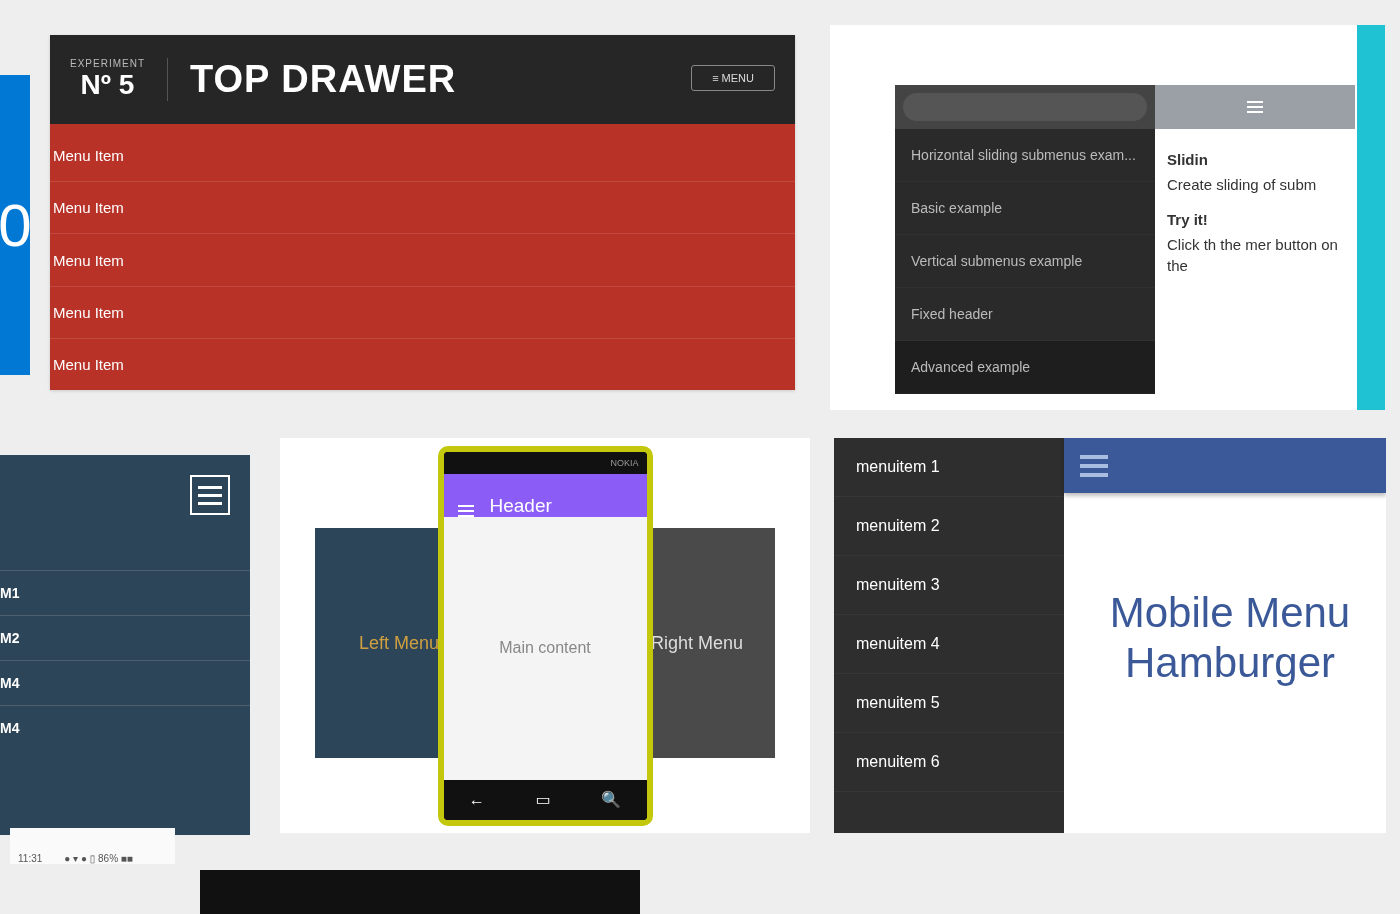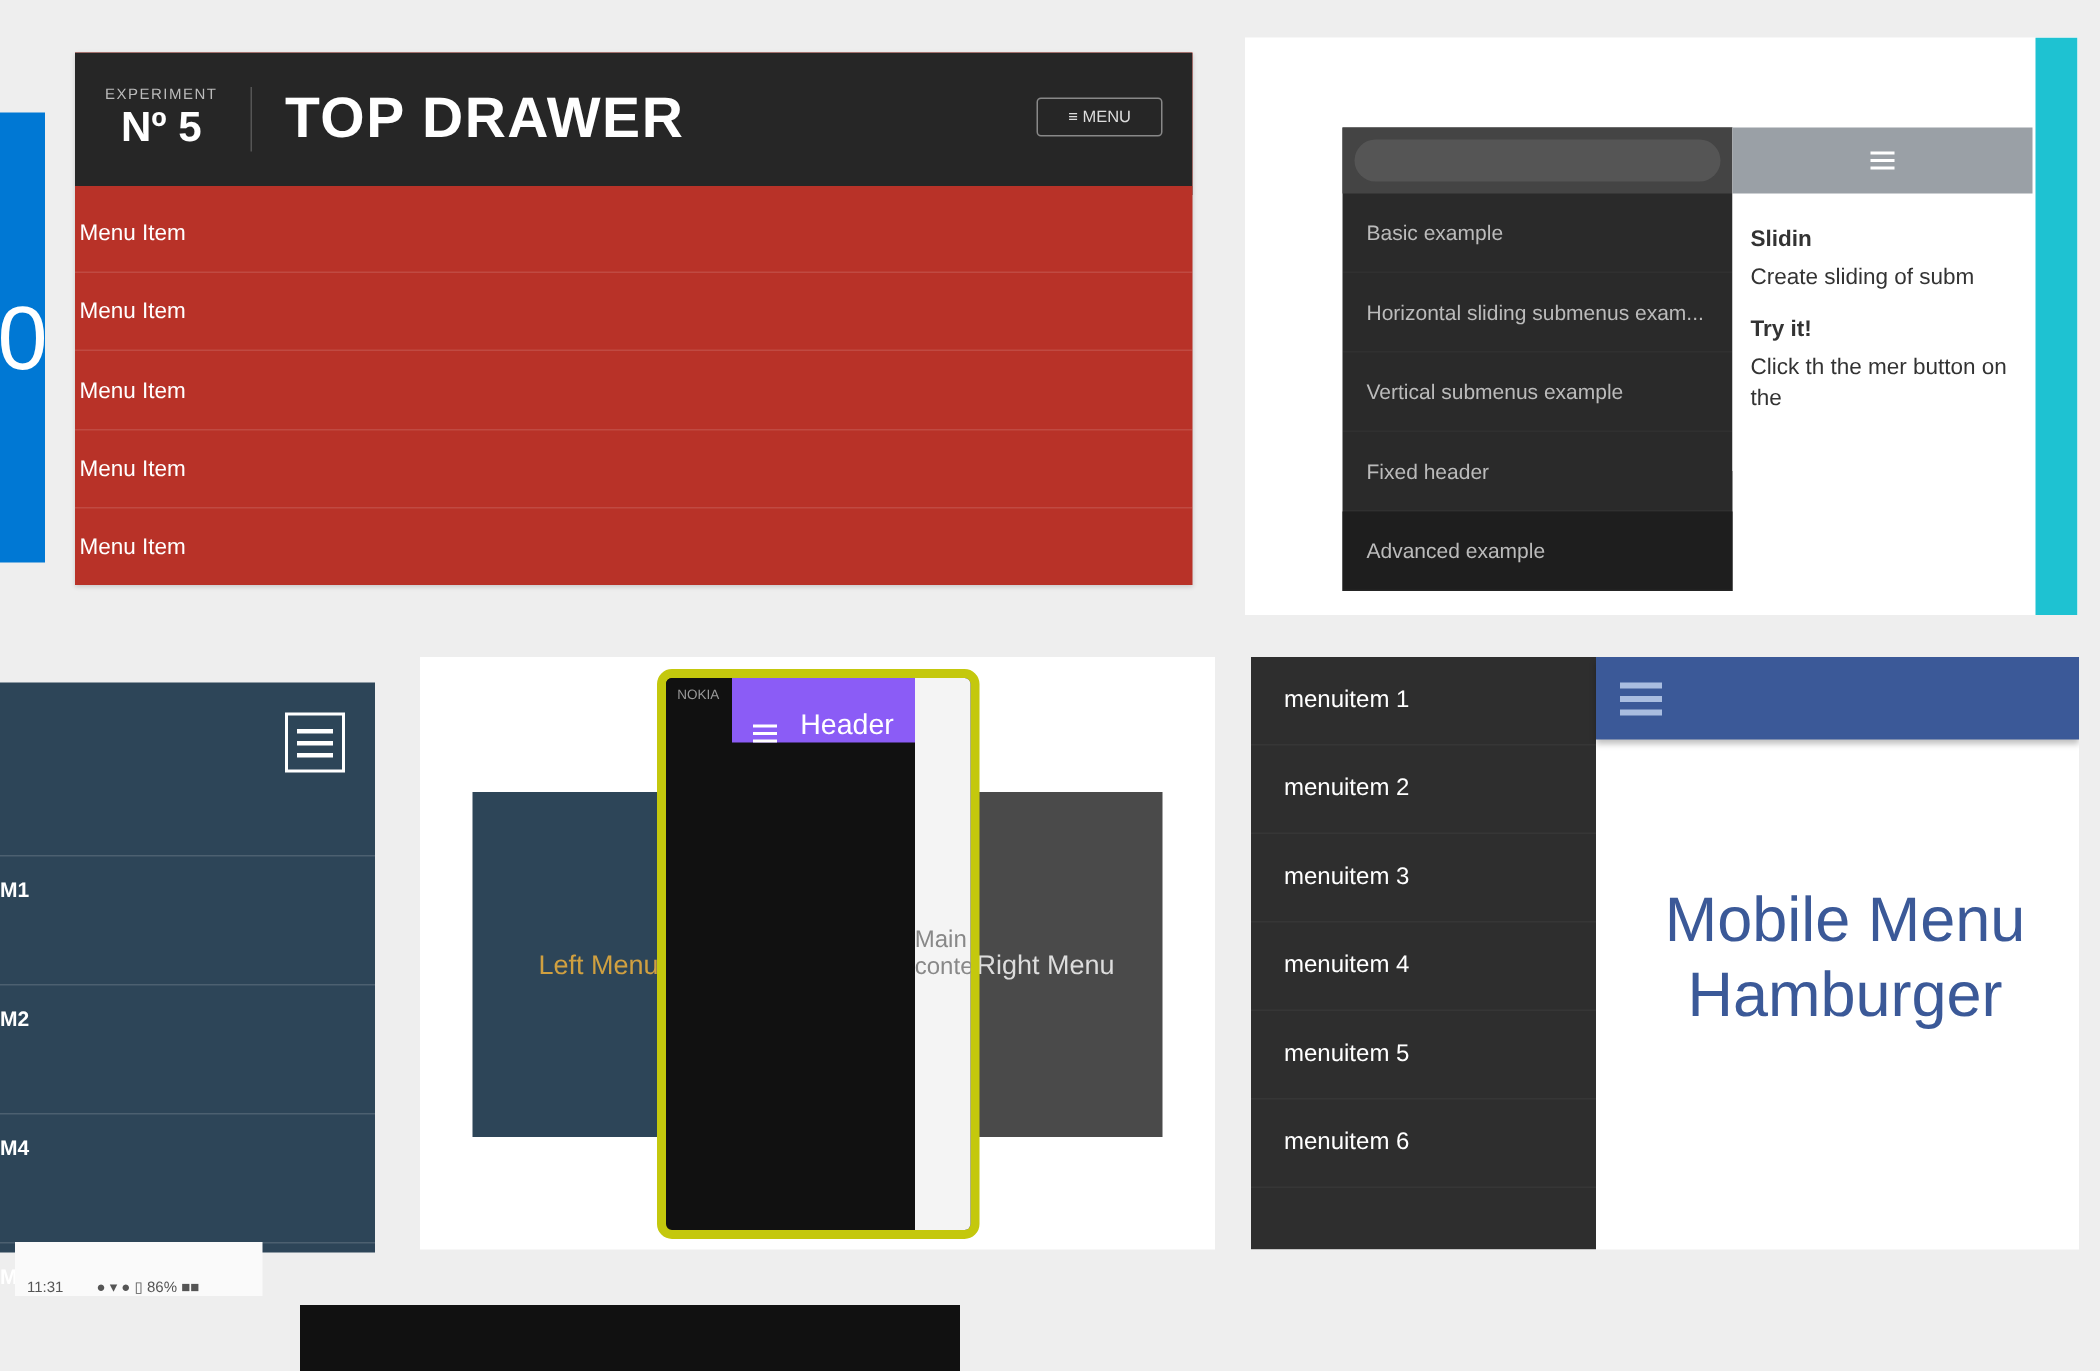--- a/index.html
+++ b/index.html
@@ -138,21 +138,20 @@
     justify-content: center; align-items: center;
     gap: 5px; cursor: pointer;
   }
   .card3-burger span { width: 24px; height: 3px; background: #fff; }
   .card3-items { margin-top: 95px; }
   .card3-item {
     padding: 14px 17px 14px 0;
     border-top: 1px solid rgba(255,255,255,0.15);
     font-size: 14px; font-weight: bold;
     cursor: pointer;
-    margin-top: 41px;
   }
 
   
   .card4 {
     position: absolute;
     left: 280px; top: 438px;
     width: 530px; height: 395px;
     background: #fff;
     display: flex; align-items: center; justify-content: center;
     position: absolute;
@@ -163,21 +162,21 @@
     font-size: 18px;
   }
   .card4 .panel-left { left: 35px; background: #2d4558; color: #d0a040; justify-content: flex-end; padding-right: 6px;}
   .card4 .panel-right { right: 35px; background: #4a4a4a; color: #ddd; justify-content: flex-start; padding-left: 6px;}
   .card4-phone {
     position: relative;
     width: 215px; height: 380px;
     border: 6px solid #c4c80d;
     border-radius: 10px;
     background: #111;
-    display: flex; flex-direction: row;
+    display: flex; flex-direction: column;
     overflow: hidden;
     z-index: 2;
   }
   .card4-phone-top {
     height: 22px; background: #111; color: #999; font-size: 9px;
     display: flex; justify-content: flex-end; align-items: center; padding: 0 8px;
   }
   .card4-phone-header {
     height: 43px; background: #8b5cf6; color: #fff;
     display: flex; align-items: flex-end; padding: 0 14px; gap: 16px;
@@ -269,22 +268,22 @@
     <div class="card1-item">Menu Item</div>
   </div>
 </div>
 
 <div class="card2">
   <div class="teal-strip"></div>
   <div class="card2-drawer">
     <div class="card2-search">
       <div class="card2-search-field"></div>
     </div>
+    <div class="card2-ditem">Horizontal sliding submenus exam...</div>
     <div class="card2-ditem">Basic example</div>
-    <div class="card2-ditem">Horizontal sliding submenus exam...</div>
     <div class="card2-ditem">Vertical submenus example</div>
     <div class="card2-ditem">Fixed header</div>
     <div class="card2-ditem dark">Advanced example</div>
   </div>
   <div class="card2-right">
     <div class="card2-right-top">
       <span class="hamb">
           <span></span>
           <span></span>
           <span></span>

